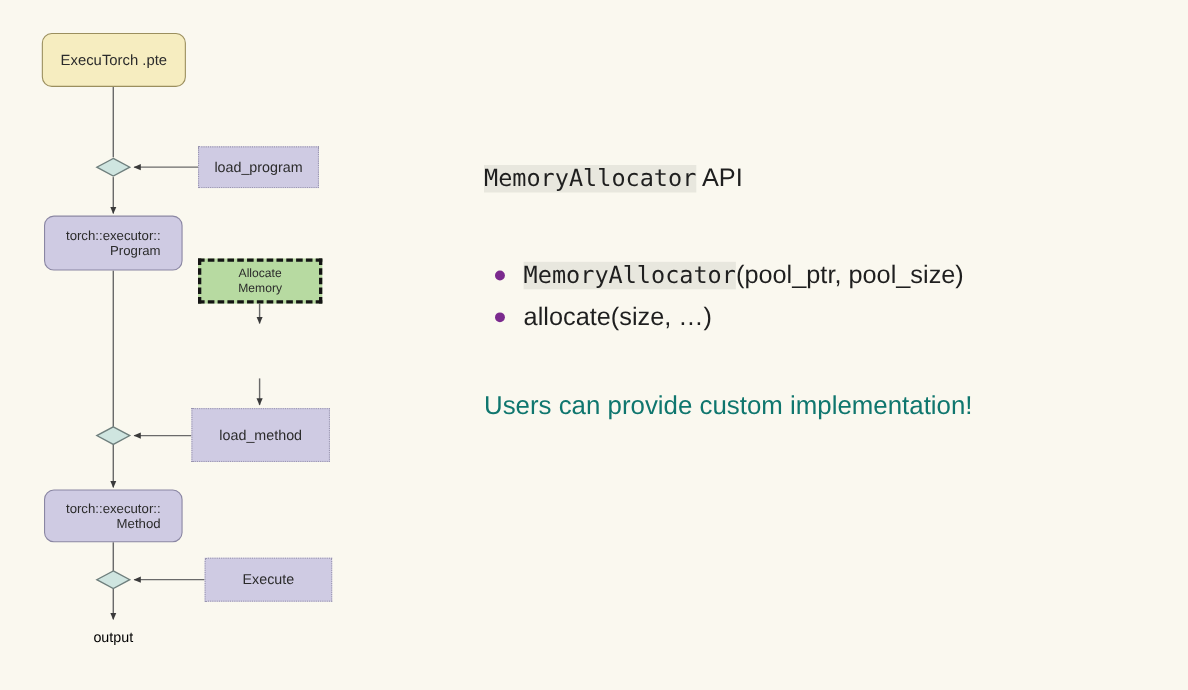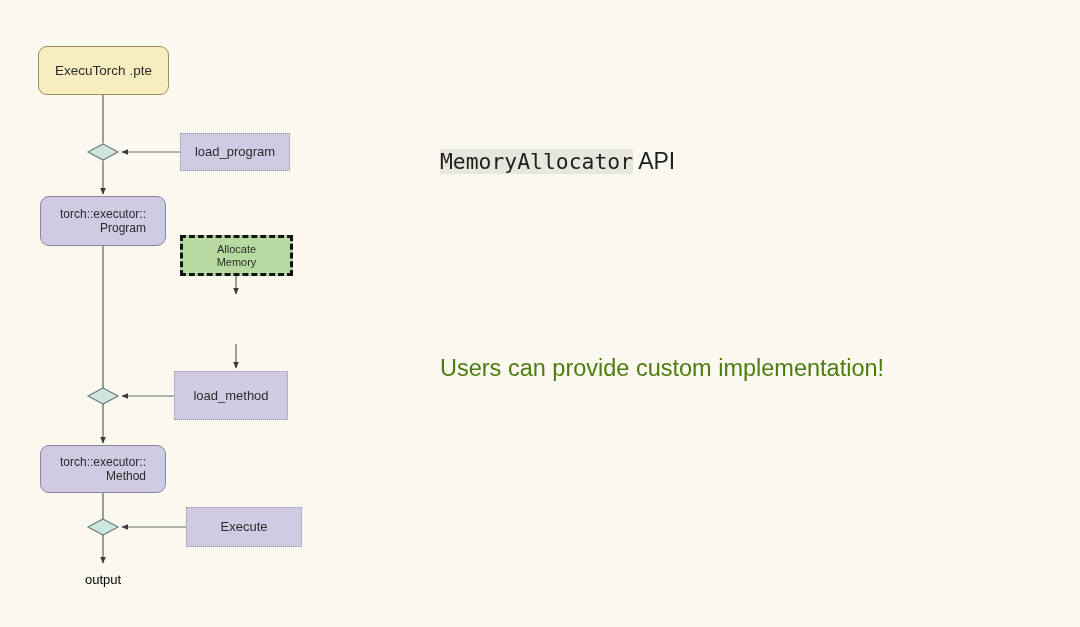--- a/index.html
+++ b/index.html
@@ -41,21 +41,20 @@
     white-space: pre-line;
   }
 
   .node-pte {
     left: 38px; top: 30px;
     width: 131px; height: 49px;
     background: #f6edc0;
     border: 1.6px solid #9b8f5e;
     border-radius: 9px;
     font-size: 13.5px;
-    margin-top: 16px;
   }
 
   .node-rounded-lav {
     background: #cfcbe3;
     border: 1.4px solid #8a86a3;
     border-radius: 9px;
     font-size: 12px;
     text-align: right;
   }
   .node-program {
@@ -71,21 +70,21 @@
     background: #cfcbe3;
     border: 1.5px dotted #9a96b0;
     font-size: 13px;
   }
   .node-load-program {
     left: 180px; top: 133px;
     width: 110px; height: 38px;
   }
   .node-load-method {
     left: 174px; top: 371px;
-    width: 114px; height: 49px;
+    width: 126px; height: 49px;
   }
   .node-execute {
     left: 186px; top: 507px;
     width: 116px; height: 40px;
   }
 
   .node-allocate {
     left: 180px; top: 235px;
     width: 113px; height: 41px;
     background: #b7daa1;
@@ -154,21 +153,21 @@
     position: absolute;
     left: 10px; top: 12px;
     width: 9px; height: 9px;
     border-radius: 50%;
     background: #7b2a8e;
   }
   .closing {
     position: absolute;
     left: 2px; top: 355px;
     font-size: 23.5px;
-    color: #4d7c0f;
+    color: #0f766e;
   }
 </style>
 </head>
 <body>
 
 <div id="slide">
 
   <div id="diagram">
 
     <svg id="diagram-svg" viewBox="0 0 420 627">
@@ -227,17 +226,21 @@
     <div class="node node-dotted-lav node-execute">Execute</div>
 
     <div class="node node-output-label">output</div>
   </div>
 
   <div id="content">
 
 
     <div class="subline"><span class="code">MemoryAllocator</span><span> API</span></div>
 
+    <ul class="bullets">
+      <li><span class="bullet-dot"></span><span class="code">MemoryAllocator</span><span>(pool_ptr, pool_size)</span></li>
+      <li><span class="bullet-dot"></span><span>allocate(size, …)</span></li>
+    </ul>
 
     <div class="closing">Users can provide custom implementation!</div>
   </div>
 
 </div>
 
 </body></html>

